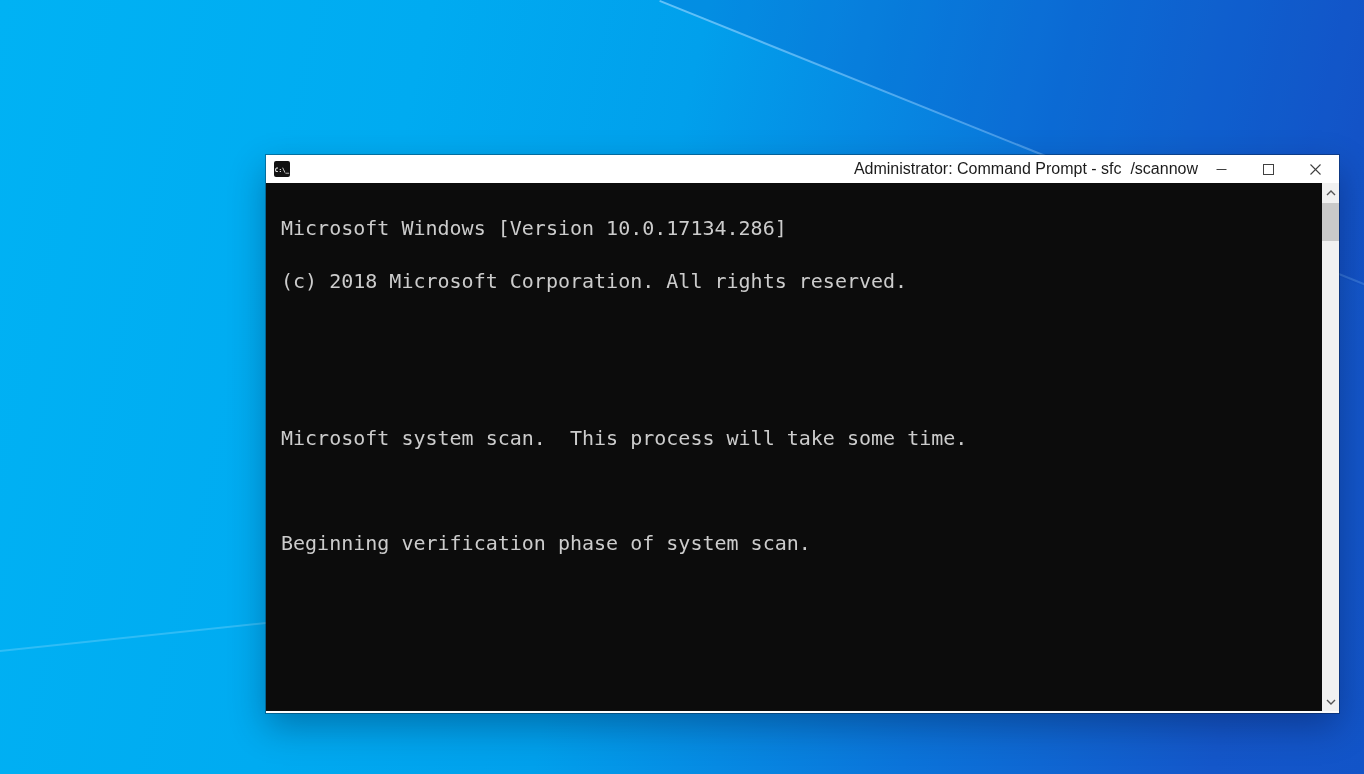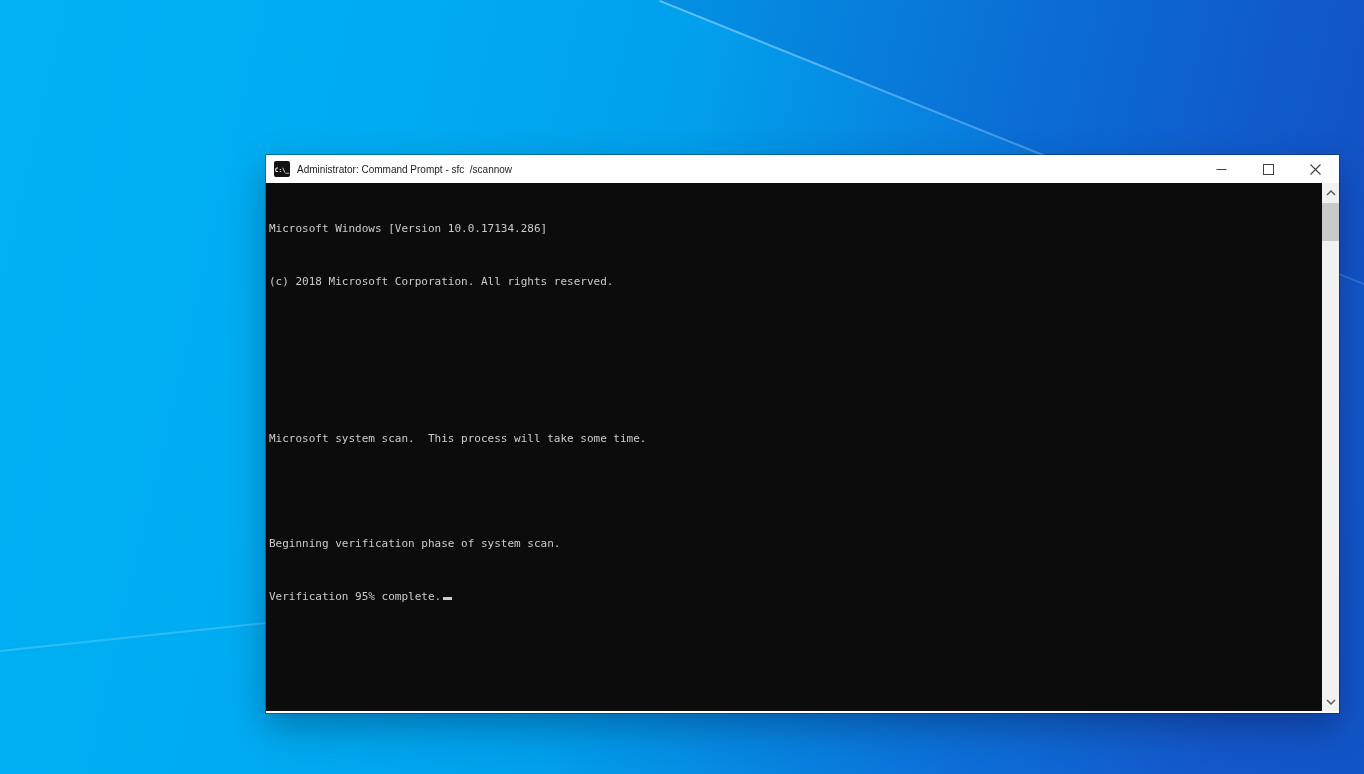--- a/index.html
+++ b/index.html
@@ -46,43 +46,44 @@
   }
   .app-icon {
     width: 16px; height: 16px; flex: 0 0 16px;
     background: #121212; border-radius: 2px;
     color: #ffffff; font: bold 6px "DejaVu Sans Mono", monospace;
     display: flex; align-items: center; justify-content: center;
     letter-spacing: 0;
   }
   .title {
     margin-left: 7px; flex: 1;
-    font-size: 10px; color: #1c1c1c; white-space: pre;
+    font-size: 16px; color: #1c1c1c; white-space: pre;
     overflow: hidden;
+    text-align: right;
   }
   .controls { display: flex; height: 100%; }
   .ctrl {
     width: 47px; height: 100%;
     display: flex; align-items: center; justify-content: center;
     background: transparent; border: none; padding: 0; cursor: default;
   }
   .ctrl svg { display: block; }
 
   
   .console {
     position: relative; flex: 1 1 auto;
     background: #0c0c0c;
     border-bottom: 2px solid #fcfcfc;
     overflow: hidden;
   }
   .console-text {
     position: absolute; left: 0; top: 0; right: 17px;
-    padding: 2px 0 0 3px;
+    padding: 2px 0 0 15px;
     font-family: "DejaVu Sans Mono", "Liberation Mono", monospace;
-    font-size: 11px; line-height: 17.5px;
+    font-size: 20px; line-height: 17.5px;
     color: #cccccc; white-space: pre;
   }
   .line { height: 17.5px; }
   .cursor {
     display: inline-block; width: 9px; height: 3px;
     background: #cccccc; margin-left: 2px;
   }
 
   
   .scrollbar {
@@ -136,21 +137,20 @@
 
     <div class="console">
       <div class="console-text">
         <div class="line">Microsoft Windows [Version 10.0.17134.286]</div>
         <div class="line">(c) 2018 Microsoft Corporation. All rights reserved.</div>
         <div class="line"></div>
         <div class="line"></div>
         <div class="line">Microsoft system scan.  This process will take some time.</div>
         <div class="line"></div>
         <div class="line">Beginning verification phase of system scan.</div>
-        <div class="line"><span>Verification 95% complete.</span><span class="cursor"></span></div>
       </div>
 
       <div class="scrollbar">
         <button class="sb-btn sb-up">
           <svg width="10" height="6" viewBox="0 0 10 6">
             <polyline points="1,5 5,1 9,5" fill="none" stroke="#555555" stroke-width="1.4"></polyline>
           </svg>
         </button>
         <div class="sb-thumb"></div>
         <button class="sb-btn sb-down">

